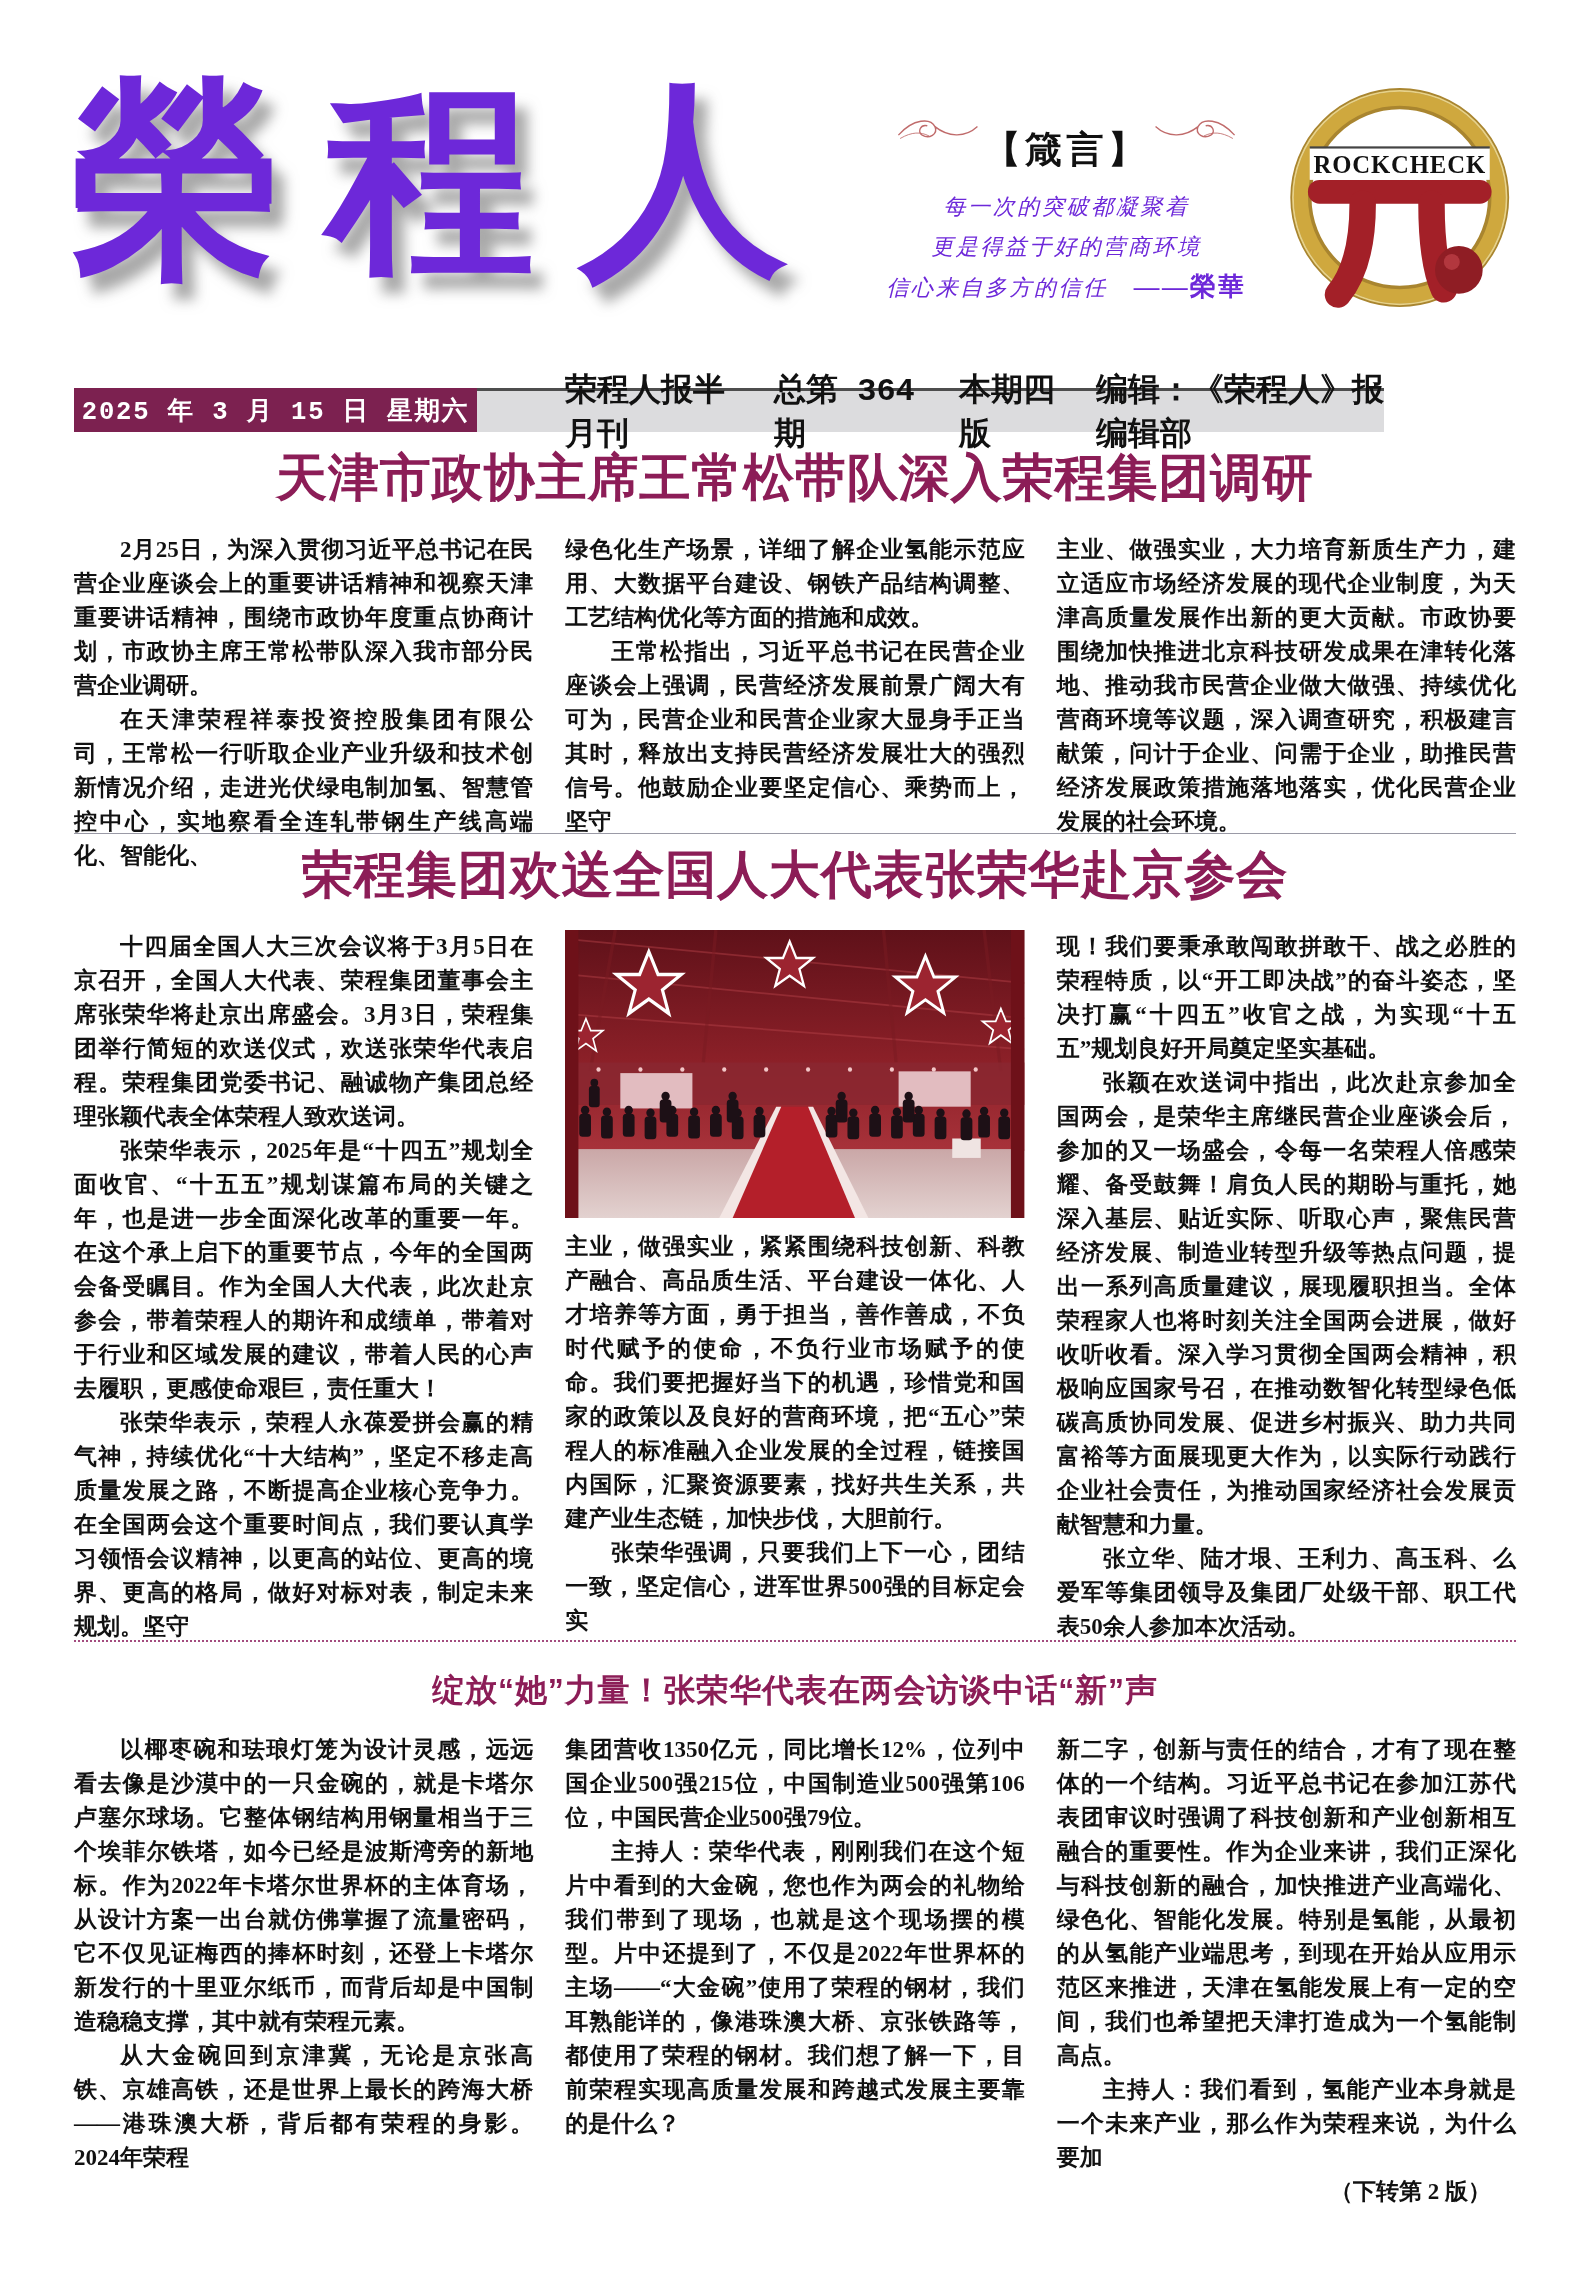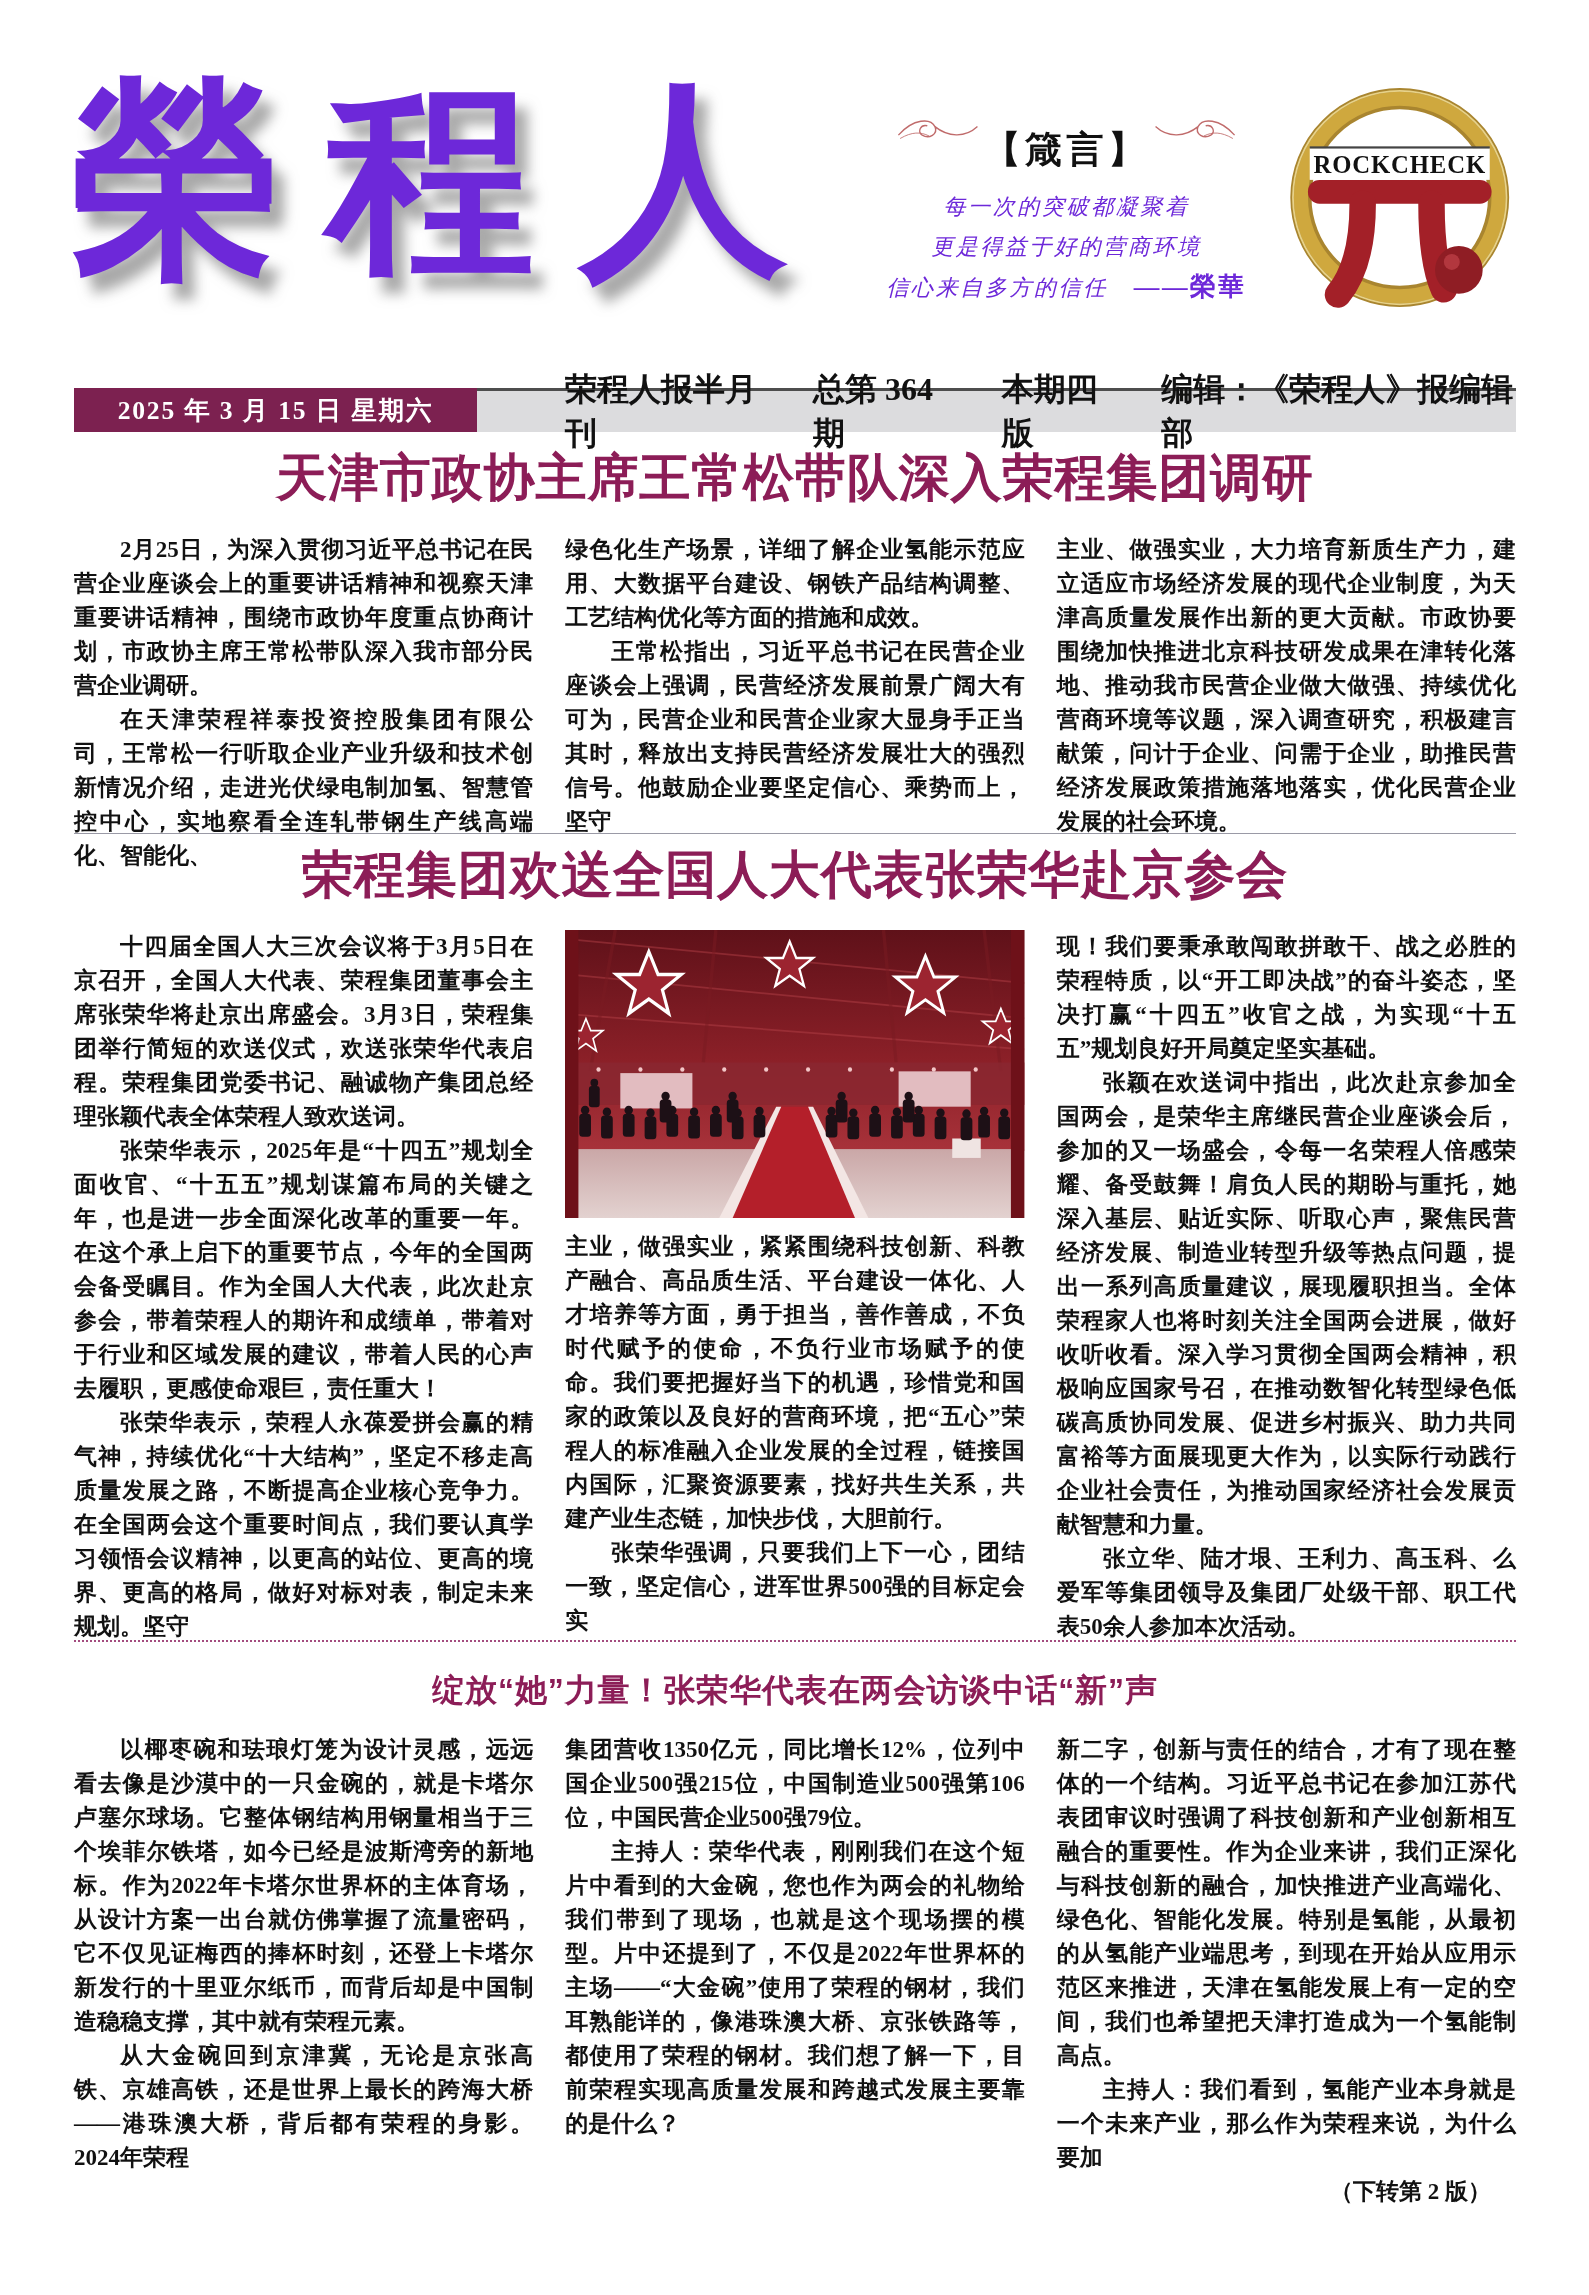--- a/index.html
+++ b/index.html
@@ -14,22 +14,22 @@
   .motto{position:absolute;left:828px;top:85px;width:477px;text-align:center;}
   .motto-head{display:flex;align-items:center;justify-content:center;gap:3.5px;margin-bottom:12.4px;}
   .motto-title{font-size:37px;font-weight:700;letter-spacing:4.4px;color:#111;margin-top:40px;}
   .flourish{width:85px;height:34px;}
   .motto-line{font-size:22px;line-height:40px;color:#6d28d9;letter-spacing:2.6px;font-style:italic;}
   .motto-line .sig{font-weight:700;font-size:25.6px;margin-left:17.7px;font-style:normal;}
 
   .logo{position:absolute;left:1285px;top:74px;width:233px;height:240px;}
 
   
-  .datebar{position:absolute;left:74px;top:388px;width:1442px;height:44px;display:flex;
-    font-family:Liberation Serif, serif;font-weight:700;}
+  .datebar{position:absolute;left:74px;top:388px;width:1310px;height:44px;display:flex;
+    font-family:Liberation Mono, monospace;font-weight:700;}
   .datebar-left{width:403px;background:#7c2150;color:#fff;font-size:25.6px;display:flex;
     align-items:center;justify-content:center;letter-spacing:1.8px;}
   .datebar-right{flex:1;background:#dcdcde;border-top:3.5px solid #4d4d4d;display:flex;
     align-items:center;gap:41px;padding-left:88px;font-size:32px;color:#111;}
 
   
   .article{position:absolute;left:74px;width:1442px;}
   .a1{top:446px;} .a2{top:843px;} .a3{top:1670px;}
   .headline{text-align:center;font-family:"Liberation Sans",sans-serif;font-weight:900;
     color:#8c1d57;font-size:51px;line-height:1.25;letter-spacing:0.9px;margin:0 0 23px 0;}

